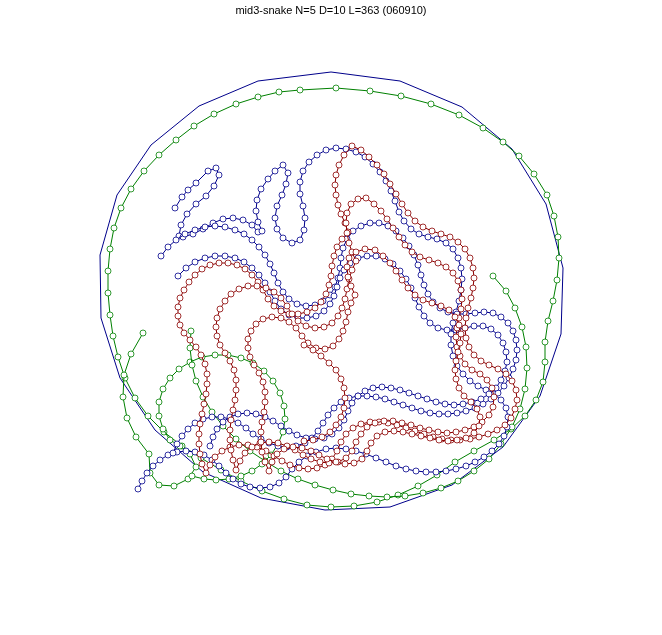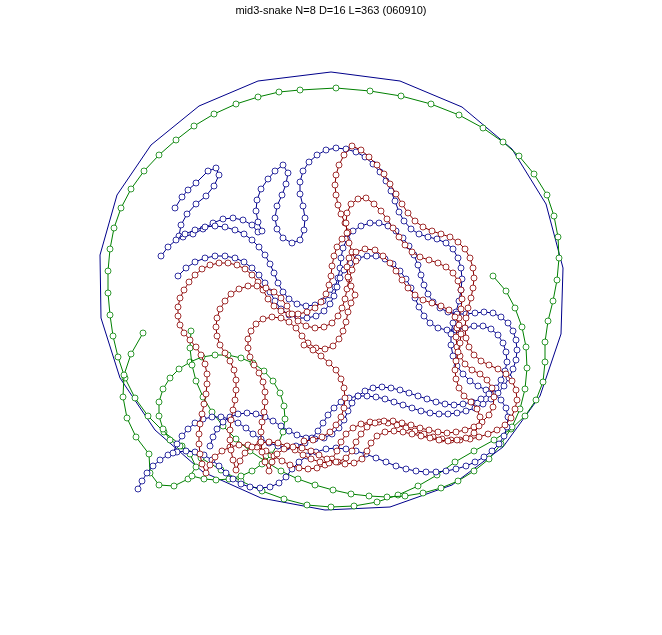--- a/index.html
+++ b/index.html
@@ -46,21 +46,21 @@
   }
   .marker {
     stroke-width: 0.8;
     fill: #ffffff;
   }
 </style>
 </head>
 <body>
 
 <div id="figure">
-  <div id="chart-title">mid3-snake N=8 D=16 L=363 (060910)</div>
+  <div id="chart-title">mid3-snake N=5 D=10 L=363 (060910)</div>
   <div id="plot-area">
     <svg id="plot-svg" width="662" height="617" viewBox="0 0 662 617">
         <g>
           <path d="M331 54 L400 63 L462 89 L512 131 L546 186 L563 250 L561 316 L540 378 L503 429 L452 467 L390 489 L325 492 L261 480 L203 454 L155 412 L120 360 L101 300 L100 237 L117 177 L151 127 L199 88 L258 63 L331 54 Z" class="snake-path" stroke="#00008B"></path>
         </g>
         <g>
           <path d="M300 72 L336 70 L370 73 L401 78 L431 86 L459 97 L483 110 L503 124 L519 138 L534 156 L547 177 L554 198 L558 219 L559 240 L557 262 L553 283 L548 303 L545 324 L545 344 L543 364 L536 382 L525 398 L511 411 L494 422 L474 433 L455 444 L437 457 L418 468 L398 477 L377 484 L354 488 L331 489 L307 487 L284 481 L262 473 L241 463 L221 452 L201 440 L182 428 L164 414 L148 398 L135 380 L125 360 L118 339 L113 318 L110 297 L108 275 L108 253 L110 231 L114 210 L121 190 L131 171 L144 153 L159 137 L176 122 L194 108 L214 96 L236 86 L258 79 L279 74 L300 72 Z" class="snake-path" stroke="#008000"></path>
           <circle cx="300" cy="72" r="3" class="marker" stroke="#008000"></circle>
           <circle cx="336" cy="70" r="3" class="marker" stroke="#008000"></circle>
           <circle cx="370" cy="73" r="3" class="marker" stroke="#008000"></circle>

